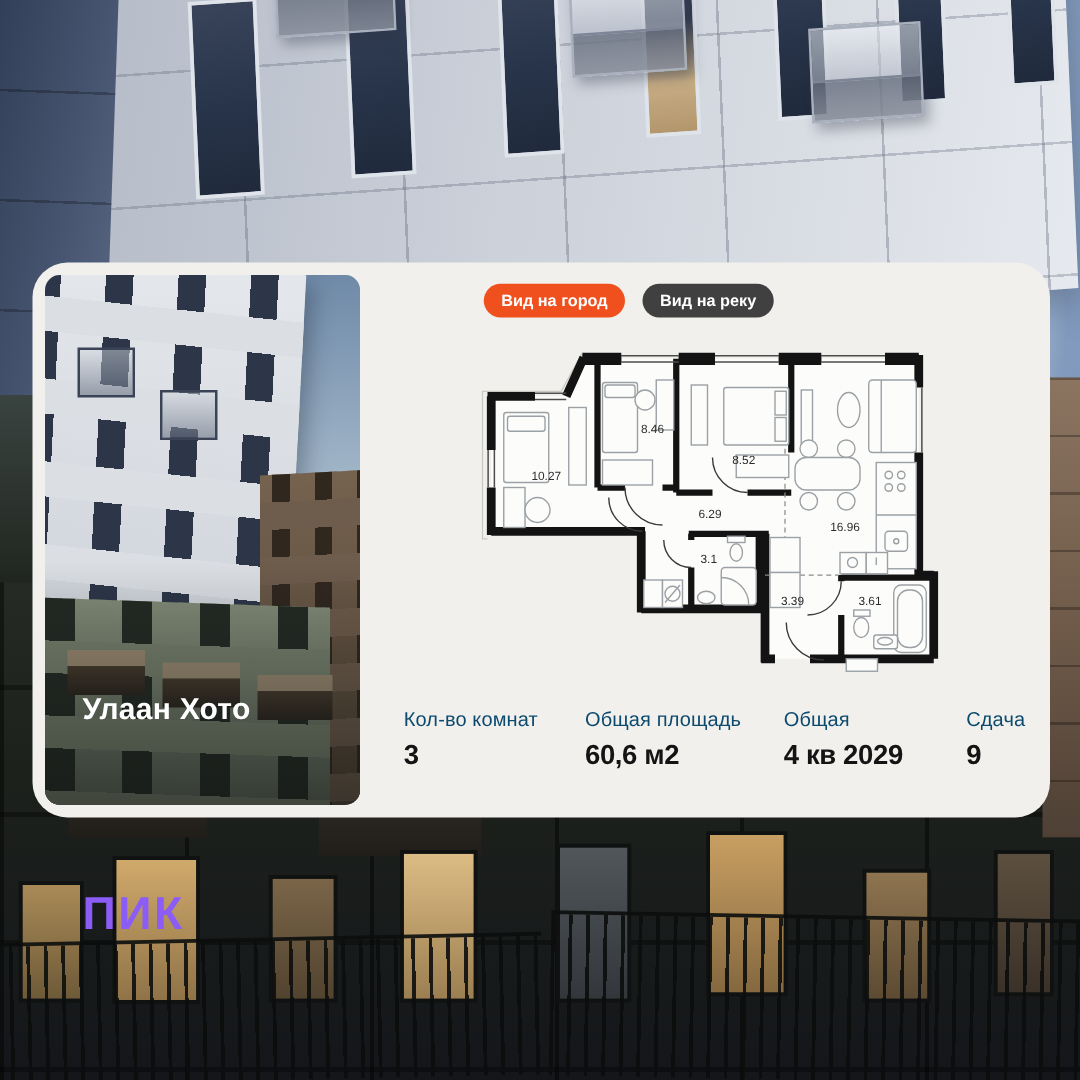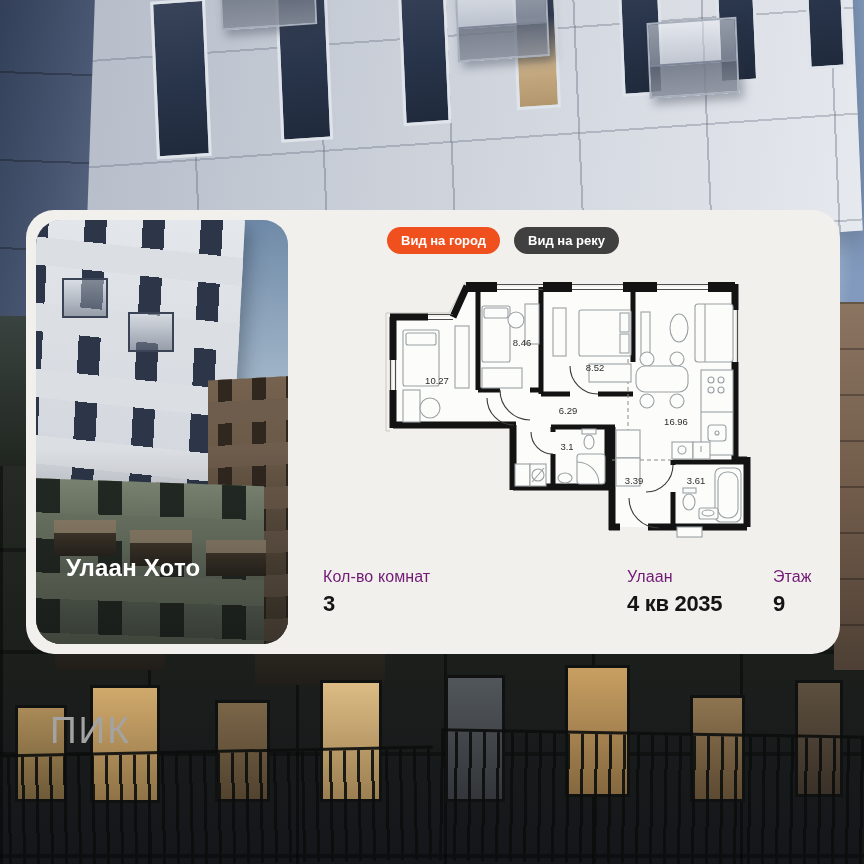--- a/index.html
+++ b/index.html
@@ -88,21 +88,21 @@
 
   
   .card{
     position:absolute; left:26px; top:210px; width:814px; height:444px;
     background:#F2F0ED; border-radius:28px; z-index:5;
   }
 
   
   .photo{
     position:absolute; left:10px; top:10px; width:252px; height:424px;
-    border-radius:25px; overflow:hidden; background:#9fb0c2;
+    border-radius:12px; overflow:hidden; background:#9fb0c2;
   }
   .ph-sky{ position:absolute; right:0; top:0; width:130px; height:270px;
     background:linear-gradient(180deg,#6f8aa8 0%,#a9bccd 70%,#c2cfda 100%); }
   .ph-bldg-white{
     position:absolute; left:-22px; top:-24px; width:232px; height:330px;
     transform:rotate(3deg) skewY(3deg); transform-origin:top left;
     background:
       repeating-linear-gradient(180deg, transparent 0 38px, #dbdee3 38px 66px),
       repeating-linear-gradient(90deg, transparent 0 14px, #2c3648 14px 36px, transparent 36px 58px),
       linear-gradient(180deg,#e4e7eb 0%,#ced3da 100%);
@@ -146,28 +146,28 @@
     display:flex; align-items:center; color:#fff;
     font-family:inherit; font-size:13px; font-weight:700; cursor:pointer;
   }
 
   
   .plan{ position:absolute; left:357px; top:72px; }
   .plan text{ font-family:"Liberation Sans","DejaVu Sans",sans-serif; font-size:9.5px; fill:#2e2e2e; }
 
   
   .stat{ position:absolute; top:358px; }
-  .stat .lbl{ font-size:16px; color:#701a75; letter-spacing:0.1px; }
+  .stat .lbl{ font-size:16px; color:#0c4a6e; letter-spacing:0.1px; }
   .stat .val{ margin-top:5px; font-size:22px; font-weight:700; color:#141414; letter-spacing:-0.3px; }
   .stat-1{ left:297px; } .stat-2{ left:442px; } .stat-3{ left:601px; } .stat-4{ left:747px; }
 
   
   .logo{
-    position:absolute; left:50px; top:710px; z-index:6; color:#a3a3a3;
-    font-size:37px; font-weight:400; letter-spacing:2px;
+    position:absolute; left:66px; top:710px; z-index:6; color:#8b5cf6;
+    font-size:37px; font-weight:700; letter-spacing:2px;
   }
 </style>
 </head>
 <body>
 
 <div class="bg-top">
   <div class="sky-cloud"></div>
   <div class="facade-main">
     <div class="tw tw1"></div>
     <div class="tw tw2"></div>
@@ -351,23 +351,27 @@
       <text x="184" y="168">3.1</text>
       <text x="251" y="202">3.39</text>
       <text x="313" y="202">3.61</text>
     </g>
   </svg>
 
   <div class="stat stat-1">
     <div class="lbl">Кол-во комнат</div>
     <div class="val">3</div>
   </div>
+  <div class="stat stat-2">
+    <div class="lbl">Общая площадь</div>
+    <div class="val">60,6 м2</div>
+  </div>
   <div class="stat stat-3">
-    <div class="lbl">Улаан</div>
-    <div class="val">4 кв 2035</div>
+    <div class="lbl">Общая</div>
+    <div class="val">4 кв 2029</div>
   </div>
   <div class="stat stat-4">
-    <div class="lbl">Этаж</div>
+    <div class="lbl">Сдача</div>
     <div class="val">9</div>
   </div>
 </div>
 
 <div class="logo">ПИК</div>
 
 </body></html>

